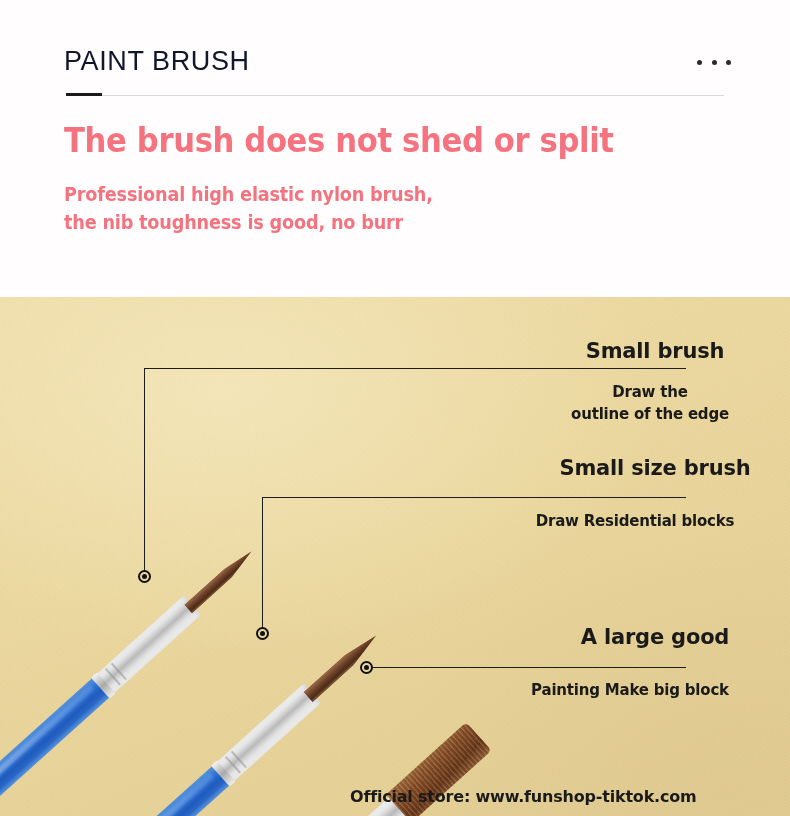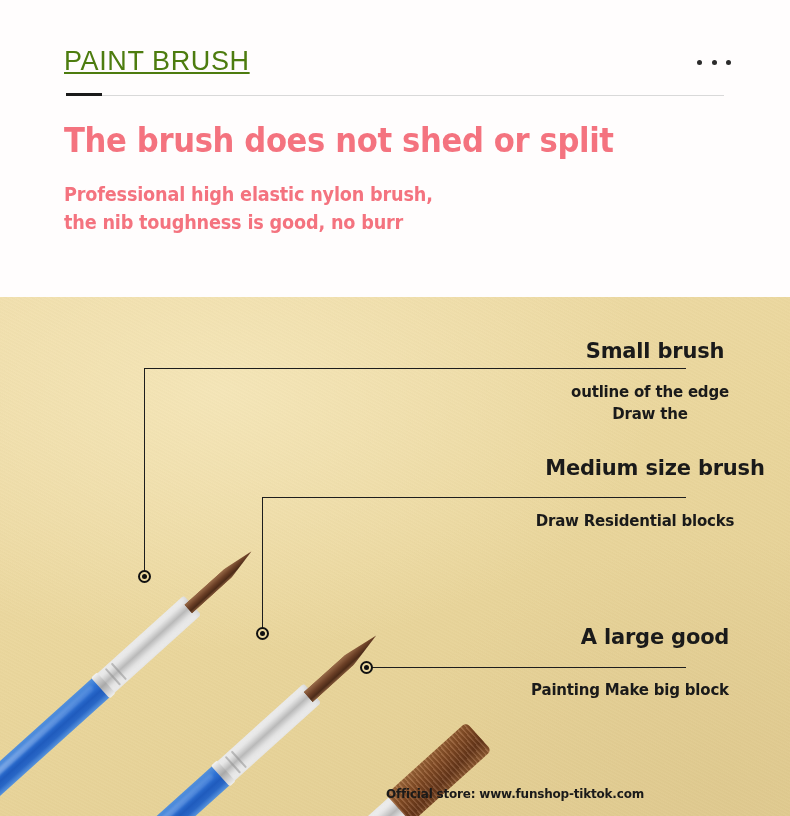--- a/index.html
+++ b/index.html
@@ -23,25 +23,24 @@
     height: 297px;
     background: #fffdfd;
   }
 
   #eyebrow-title {
     position: absolute;
     left: 64px;
     top: 46px;
     font-size: 27px;
     letter-spacing: 0.6px;
-    color: #4d7c0f;
+    color: #0f172a;
     font-weight: 400;
     font-family: "Liberation Sans", sans-serif;
     white-space: nowrap;
-    text-decoration: underline;
   }
 
   #overflow-menu {
     position: absolute;
     left: 697px;
     top: 54px;
     width: 34px;
     height: 16px;
     display: flex;
     align-items: center;
@@ -240,24 +239,24 @@
     font-weight: bold;
     color: #1a1a1a;
     text-align: center;
     line-height: 22px;
     white-space: nowrap;
     letter-spacing: -0.2px;
   }
 
   #store-line {
     position: absolute;
-    left: 386px;
+    left: 350px;
     top: 787px;
     font-family: "DejaVu Sans", sans-serif;
-    font-size: 12px;
+    font-size: 16px;
     font-weight: bold;
     color: #1a1a1a;
     white-space: nowrap;
     letter-spacing: -0.2px;
   }
 </style>
 </head>
 <body>
 
 <div id="header-panel">
@@ -328,25 +327,25 @@
 
   <div class="leader-v" style="left:262px; top:200px; height:136px;"></div>
   <div class="leader-h" style="left:262px; top:200px; width:424px;"></div>
   <div class="leader-dot" style="left:256px; top:330px;"></div>
 
   <div class="leader-h" style="left:366px; top:370px; width:320px;"></div>
   <div class="leader-dot" style="left:360px; top:364px;"></div>
 
   <div class="callout-title" style="left:530px; top:42px; width:250px;">Small brush</div>
   <div class="callout-desc" style="left:520px; top:84px; width:260px;">
+    <div>Draw the</div>
     <div>outline of the edge</div>
-    <div>Draw the</div>
-  </div>
-
-  <div class="callout-title" style="left:530px; top:159px; width:250px;">Medium size brush</div>
+  </div>
+
+  <div class="callout-title" style="left:530px; top:159px; width:250px;">Small size brush</div>
   <div class="callout-desc" style="left:505px; top:213px; width:260px;">
     <div>Draw Residential blocks</div>
   </div>
 
   <div class="callout-title" style="left:530px; top:328px; width:250px;">A large good</div>
   <div class="callout-desc" style="left:500px; top:382px; width:260px;">
     <div>Painting Make big block</div>
   </div>
 
 </div>

